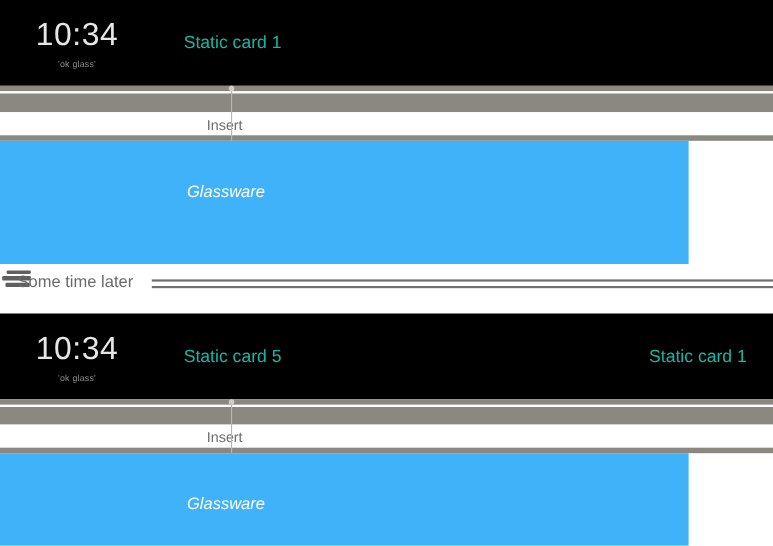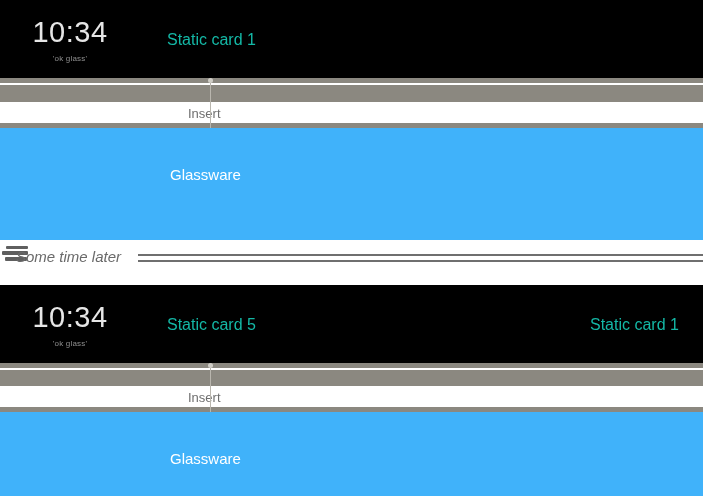--- a/index.html
+++ b/index.html
@@ -56,22 +56,23 @@
   }
   .insert-label{
     position:absolute;
     font-size:13px;
     color:#6e6e6e;
     white-space:nowrap;
   }
 
   
   .blue-panel{
-    position:absolute;left:0;width:703px;
+    position:absolute;left:0;width:626px;
     background:#40b2fa;
+    font-style:italic;
   }
   .glassware-label{
     position:absolute;
     font-size:15px;
     color:#ffffff;
     white-space:nowrap;
   }
 
   
   .divider-zone{
@@ -139,21 +140,21 @@
   </div>
 
   <div class="divider-zone" style="top:240px;height:45px;">
 
     <div class="stack-icon" style="left:2px;top:6px;width:26px;">
       <i style="width:22px;height:3px;margin:0 0 2px 4px;"></i>
       <i style="width:26px;height:4px;margin:0 0 2px 0px;"></i>
       <i style="width:22px;height:4px;margin:0 0 0 3px;"></i>
     </div>
 
-    <div class="divider-text" style="left:16px;top:8px;font-style:italic;">Some time later</div>
+    <div class="divider-text" style="left:16px;top:8px;">Some time later</div>
 
     <div class="rule" style="left:138px;top:14px;width:565px;height:2px;"></div>
     <div class="rule" style="left:138px;top:20px;width:565px;height:2px;"></div>
   </div>
 
   <div class="card-strip" style="top:285px;height:78px;">
 
     <div class="clock" style="left:24px;top:16px;width:92px;">
       <div class="clock-time">10:34</div>
       <div class="clock-hint">'ok glass'</div>

